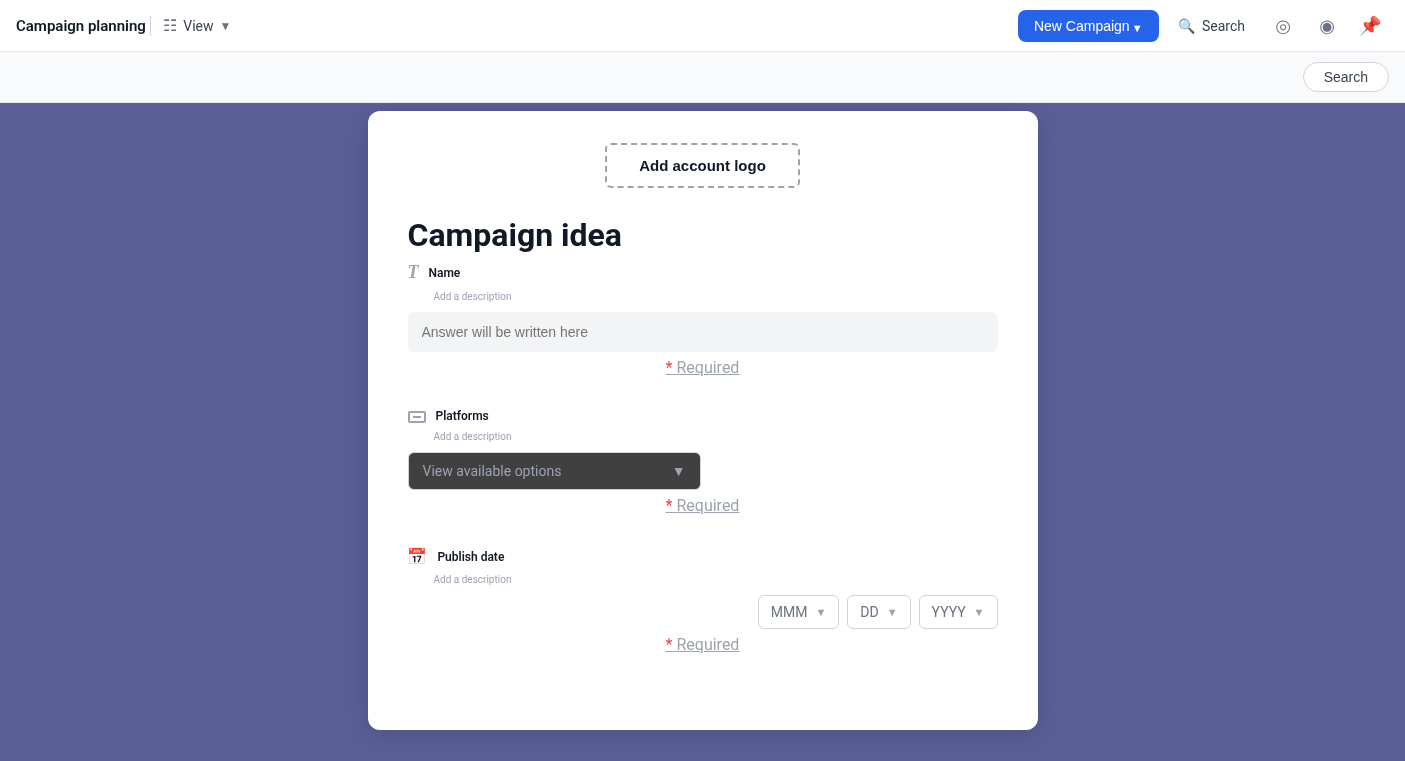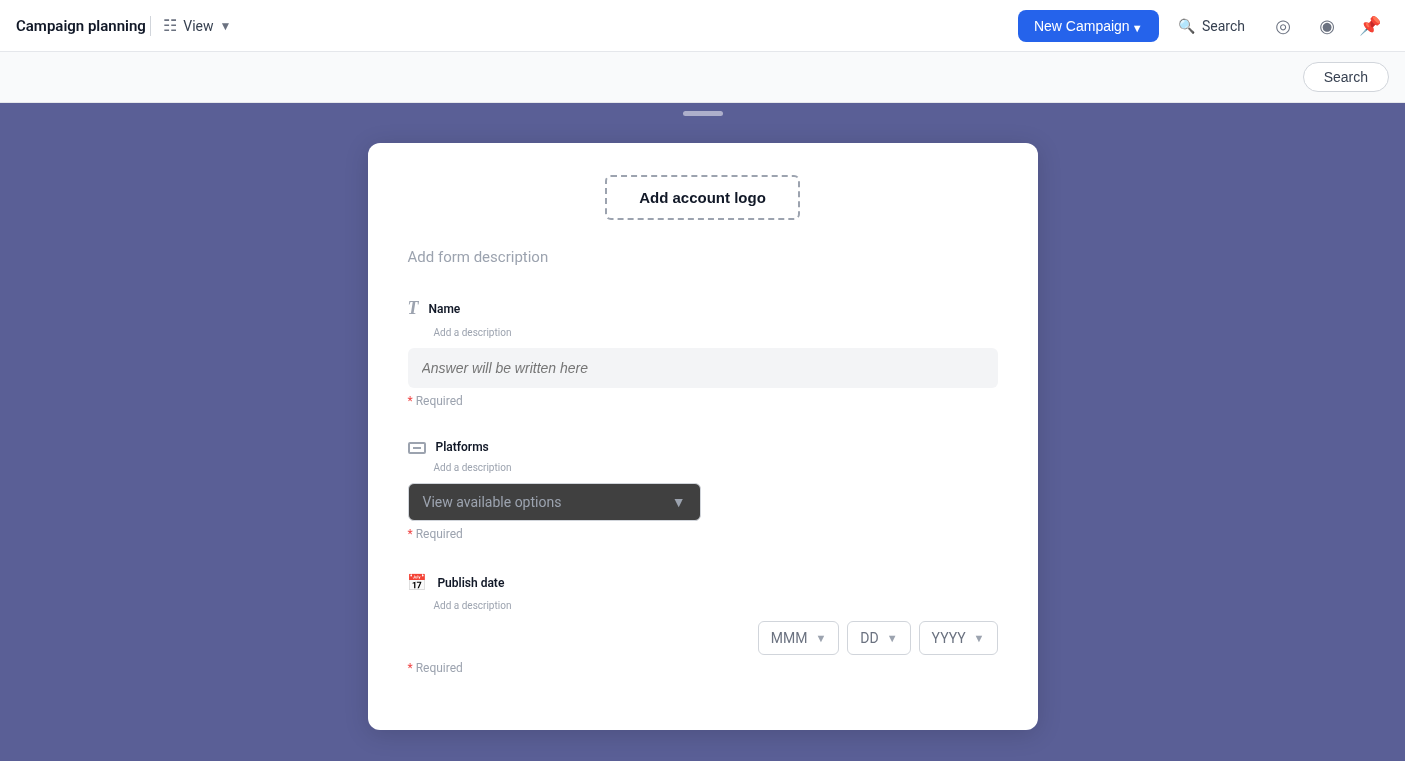--- a/index.html
+++ b/index.html
@@ -132,21 +132,21 @@
       height: 5px;
       background: rgba(255,255,255,0.5);
       border-radius: 3px;
     }
 
     
     .form-card {
       background: #ffffff;
       border-radius: 12px;
       width: 670px;
-      margin-top: 40px;
+      margin-top: 8px;
       padding: 32px 40px 40px 40px;
       box-shadow: 0 4px 24px rgba(0,0,0,0.15);
     }
 
     
     .logo-placeholder {
       display: flex;
       justify-content: center;
       margin-bottom: 28px;
     }
@@ -202,28 +202,28 @@
     }
     .text-input {
       width: 100%;
       background: #f3f4f6;
       border: none;
       border-radius: 6px;
       padding: 12px 14px;
       font-size: 14px;
       color: #9ca3af;
       outline: none;
-      font-style: italic;
     }
     .required-label {
       display: block;
-      text-align: left;
-      font-size: 12px;
+      text-align: center;
+      font-size: 16px;
       color: #9ca3af;
       margin-top: 6px;
+      text-decoration: underline;
     }
     .required-star { color: #ef4444; }
 
     
     .dropdown-select {
       width: 293px;
       display: flex;
       align-items: center;
       justify-content: space-between;
       border: 1px solid #d1d5db;
@@ -299,21 +299,21 @@
   <div class="scroll-handle"></div>
 
   <div class="form-card">
 
     <div class="logo-placeholder">
       <button class="logo-btn">
         <span>Add account logo</span>
       </button>
     </div>
 
-    <p class="form-description">Add form description</p>
+    <h1 class="form-title">Campaign idea</h1>
 
     <div class="field-section">
       <div class="field-header">
         <span class="field-icon" style="font-style:italic; font-family:Georgia,serif; font-weight:bold; font-size:18px;">T</span>
         <span class="field-label">Name</span>
       </div>
       <p class="field-desc">Add a description</p>
       <input class="text-input" type="text" placeholder="Answer will be written here" style="">
       <span class="required-label">
         <span class="required-star">*</span>

